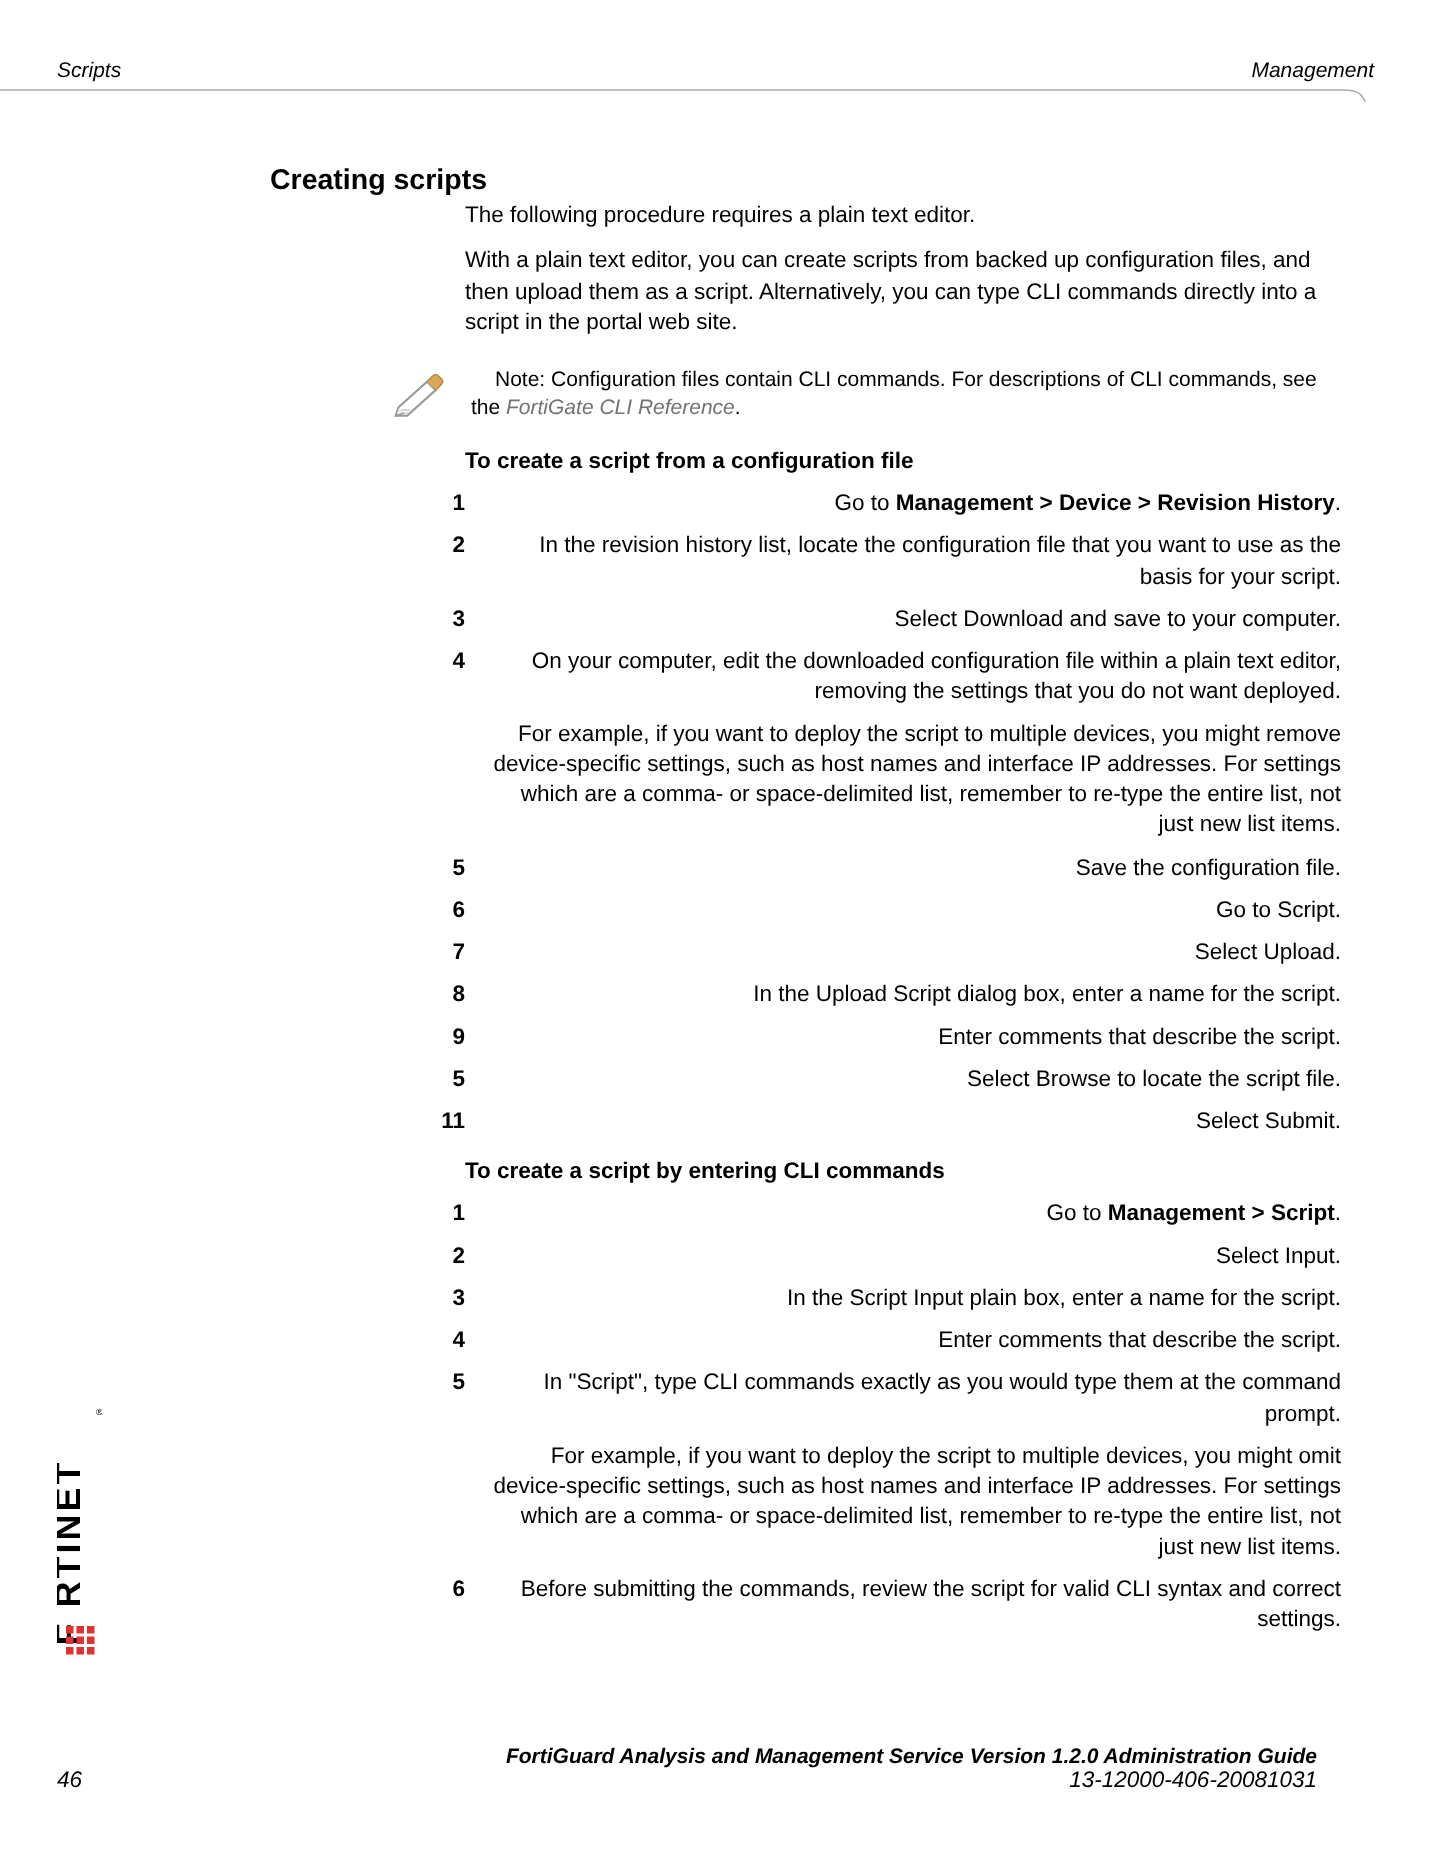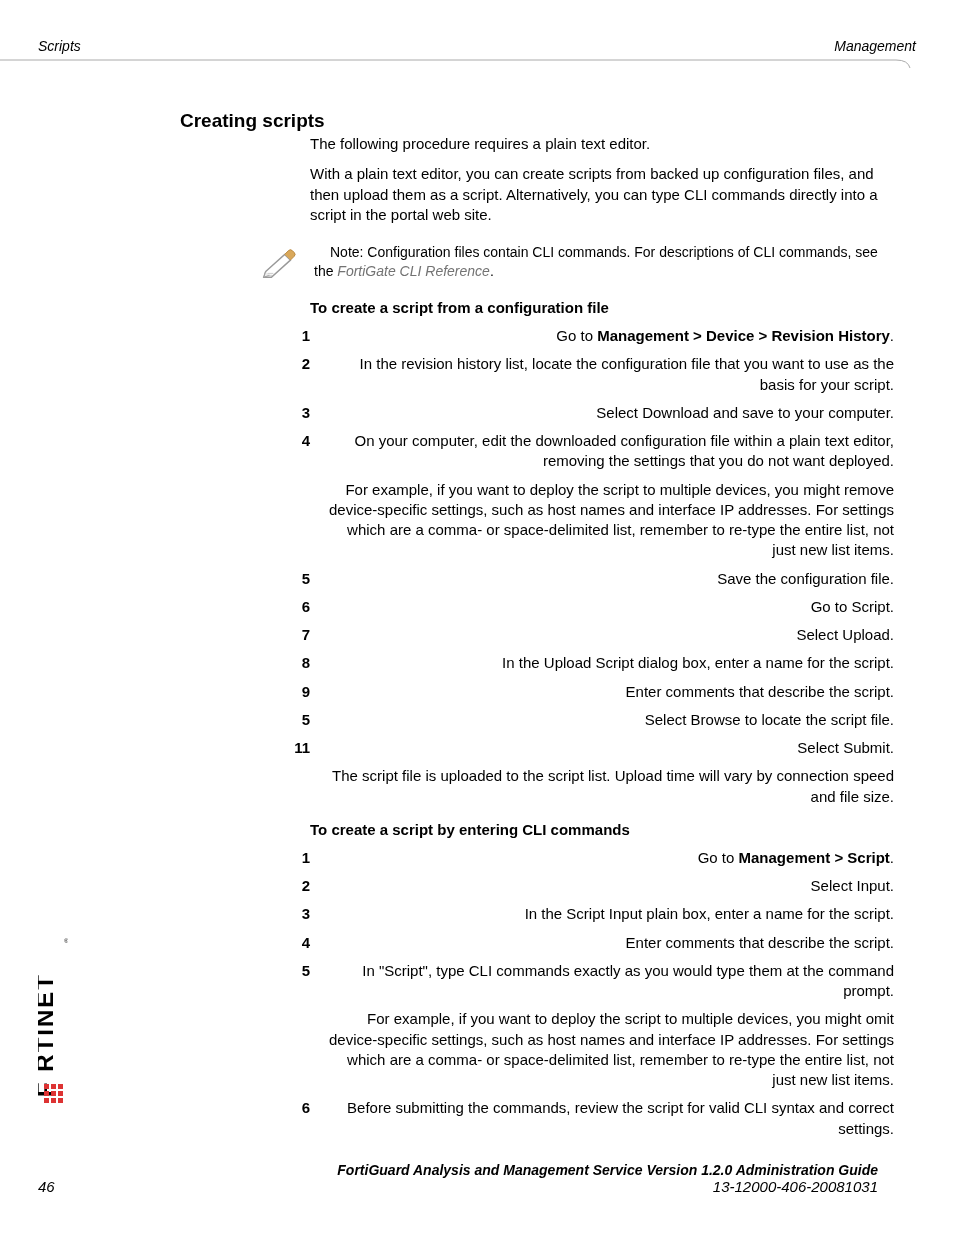--- a/index.html
+++ b/index.html
@@ -234,21 +234,20 @@
         <li>
           <span class="num">5</span>
           <div class="step-body">
             <div class="para">Select Browse to locate the script file.</div>
           </div>
         </li>
         <li>
           <span class="num">11</span>
           <div class="step-body">
             <div class="para">Select Submit.</div>
-            <div class="para">The script file is uploaded to the script list. Upload time will vary by connection speed and file size.</div>
           </div>
         </li>
       </ol>
 
     <div class="subhead">To create a script by entering CLI commands</div>
     <ol class="steps" id="proc2-steps">
         <li>
           <span class="num">1</span>
           <div class="step-body">
             <div class="para"><span>Go to </span><span class="bold">Management &gt; Script</span><span>.</span></div>

